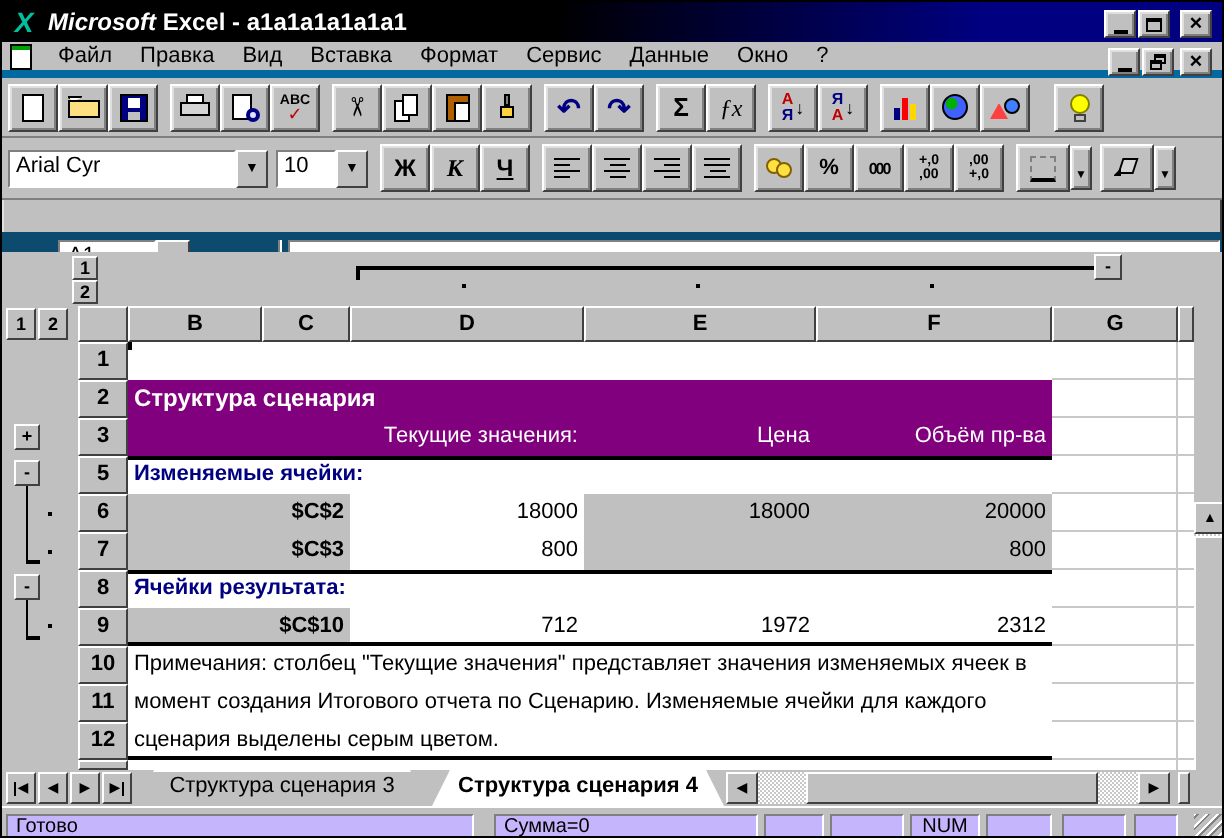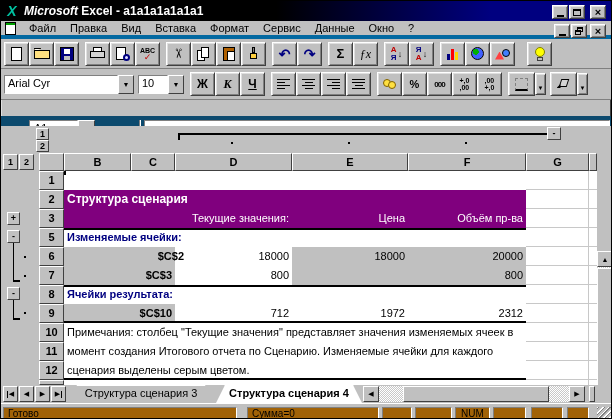--- a/index.html
+++ b/index.html
@@ -121,21 +121,21 @@
   .sbtn{position:absolute;width:16px;height:16px;background:#c0c0c0;border:1px solid;border-color:#fff #404040 #404040 #fff;font-size:7px;display:flex;align-items:center;justify-content:center;}
   .thumb{position:absolute;background:#c0c0c0;border:1px solid;border-color:#fff #404040 #404040 #fff;}
   
   .tabrow{left:0;top:384px;width:612px;height:18px;background:#c0c0c0;}
   .navbtn{position:absolute;top:1px;width:15px;height:16px;background:#c0c0c0;border:1px solid;border-color:#fff #404040 #404040 #fff;font-size:7px;display:flex;align-items:center;justify-content:center;gap:1px;}
   .navbtn .bar{width:1px;height:7px;background:#000;}
   .tab{position:absolute;top:0;height:18px;line-height:17px;text-align:center;clip-path:polygon(9px 0,calc(100% - 9px) 0,100% 100%,0 100%);background:#c0c0c0;box-shadow:inset 0 1px 0 #fff;}
   .tab.active{background:#fff;font-weight:bold;}
   
   .statusbar{left:0;top:402px;width:612px;height:17px;background:#c0c0c0;border-top:1px solid #fff;}
-  .panel{position:absolute;top:3px;height:12px;background:#a16207;border:1px solid;border-color:#808080 #fff #fff #808080;padding:0 4px;line-height:11px;font-size:10px;overflow:hidden;white-space:nowrap;}
+  .panel{position:absolute;top:3px;height:12px;background:#c4b5fd;border:1px solid;border-color:#808080 #fff #fff #808080;padding:0 4px;line-height:11px;font-size:10px;overflow:hidden;white-space:nowrap;}
   .grip{position:absolute;right:2px;top:3px;width:14px;height:12px;background:repeating-linear-gradient(135deg,#fff 0 1px,#808080 1px 2px,transparent 2px 4px);}
 </style>
 </head>
 <body>
 
 <div class="window">
 
   <div class="abs titlebar">
     <div class="xl-logo">X</div>
     <div class="title-text"><span>Microsoft</span><b> Excel - a1a1a1a1a1a1</b></div>
@@ -452,21 +452,21 @@
           <div class="cell tR white" style="left: 291px; width: 116px;">Цена</div>
           <div class="cell tR white" style="left: 407px; width: 118px;">Объём пр-ва</div>
         </div>
         <div class="grow" style="top: 102px; height: 19px;">
           <div class="bgseg line-top" style="left: 63px; width: 462px;"></div>
           <div class="cell tL navy bold" style="left: 63px; width: 462px;">Изменяемые ячейки:</div>
         </div>
         <div class="grow" style="top: 121px; height: 19px;">
           <div class="bgseg bg-gray" style="left: 63px; width: 111px;"></div>
           <div class="bgseg bg-gray" style="left: 291px; width: 234px;"></div>
-          <div class="cell tR bold" style="left: 142px; width: 44px;">$C$2</div>
+          <div class="cell tR bold" style="left: 130px; width: 44px;">$C$2</div>
           <div class="cell tR" style="left: 174px; width: 117px;">18000</div>
           <div class="cell tR" style="left: 291px; width: 116px;">18000</div>
           <div class="cell tR" style="left: 407px; width: 118px;">20000</div>
         </div>
         <div class="grow" style="top: 140px; height: 19px;">
           <div class="bgseg bg-gray" style="left: 63px; width: 111px;"></div>
           <div class="bgseg bg-gray" style="left: 291px; width: 234px;"></div>
           <div class="cell tR bold" style="left: 130px; width: 44px;">$C$3</div>
           <div class="cell tR" style="left: 174px; width: 117px;">800</div>
           <div class="cell tR" style="left: 407px; width: 118px;">800</div>

